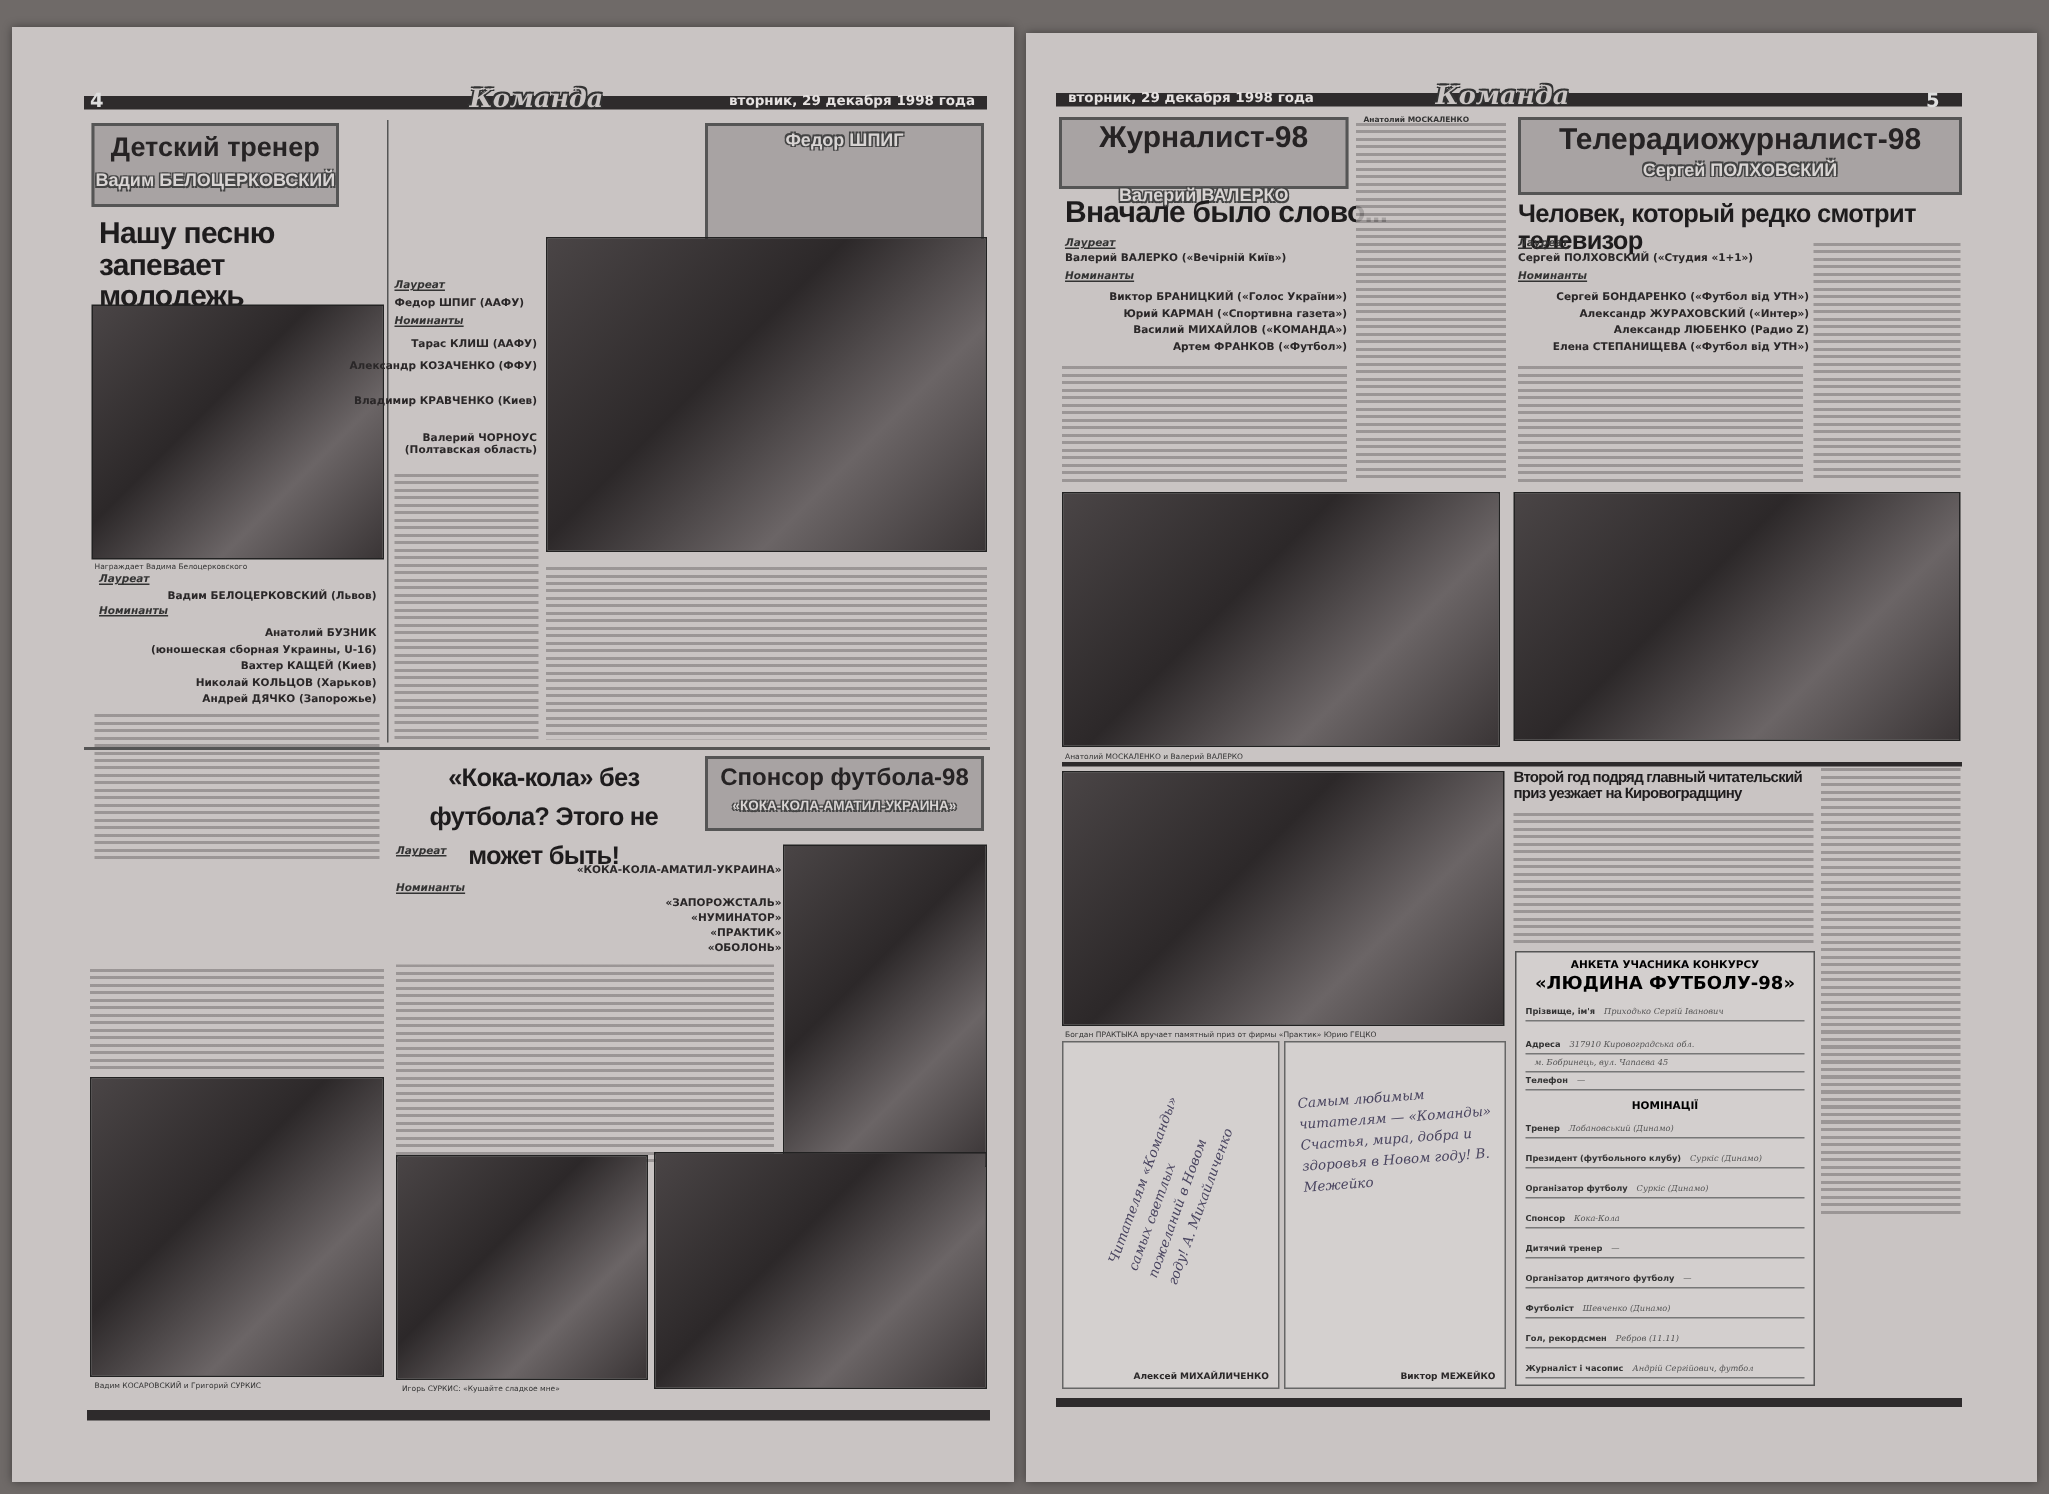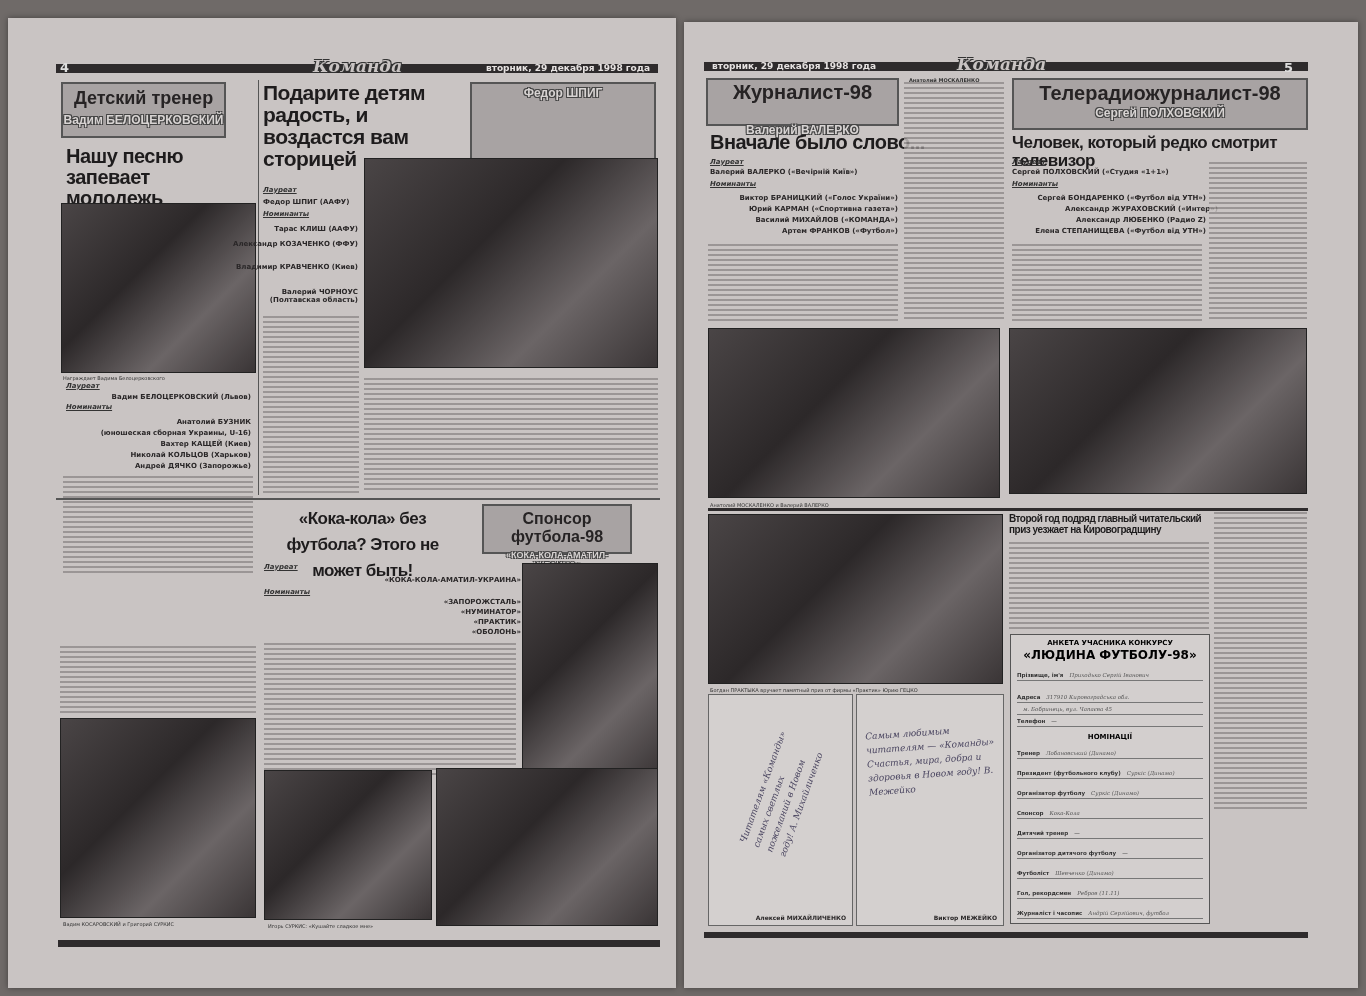--- a/index.html
+++ b/index.html
@@ -49,39 +49,38 @@
   <div class="nm" style="right:425px;top:375px">Вадим БЕЛОЦЕРКОВСКИЙ (Львов)</div>
   <div class="lab" style="left:58px;top:385px">Номинанты</div>
   <div class="nm" style="right:425px;top:400px">Анатолий БУЗНИК</div>
   <div class="nm" style="right:425px;top:411px">(юношеская сборная Украины, U-16)</div>
   <div class="nm" style="right:425px;top:422px">Вахтер КАЩЕЙ (Киев)</div>
   <div class="nm" style="right:425px;top:433px">Николай КОЛЬЦОВ (Харьков)</div>
   <div class="nm" style="right:425px;top:444px">Андрей ДЯЧКО (Запорожье)</div>
   <div class="txt" style="left:55px;top:458px;width:190px;height:100px"></div>
 
   <div class="vline" style="left:250px;top:62px;height:415px"></div>
-  <div class="head" style="left:255px;top:64px;width:200px;font-size:21px">Подарите детям радость, и воздастся вам сторицей</div>
   <div class="lab" style="left:255px;top:168px">Лауреат</div>
   <div class="nm" style="left:255px;top:180px;text-align:left">Федор ШПИГ (ААФУ)</div>
   <div class="lab" style="left:255px;top:192px">Номинанты</div>
   <div class="nm" style="right:318px;top:207px">Тарас КЛИШ (ААФУ)</div>
   <div class="nm" style="right:318px;top:222px">Александр КОЗАЧЕНКО (ФФУ)</div>
   <div class="nm" style="right:318px;top:245px">Владимир КРАВЧЕНКО (Киев)</div>
   <div class="nm" style="right:318px;top:270px;width:100px;white-space:normal">Валерий ЧОРНОУС (Полтавская область)</div>
   <div class="txt" style="left:255px;top:298px;width:96px;height:178px"></div>
 
   <div class="box" style="left:462px;top:64px;width:186px;height:90px">
     <div class="s" style="font-size:12px;margin-top:2px">Федор ШПИГ</div>
   </div>
   <div class="photo" style="left:356px;top:140px;width:294px;height:210px"></div>
   <div class="txt" style="left:356px;top:360px;width:294px;height:115px"></div>
 
   <div class="hline" style="left:48px;top:480px;width:604px;height:2px"></div>
   <div class="head" style="left:252px;top:488px;width:205px;font-size:17px;text-align:center;line-height:26px">«Кока-кола» без футбола? Этого не может быть!</div>
-  <div class="box" style="left:474px;top:486px;width:150px;height:50px">
+  <div class="box" style="left:462px;top:486px;width:186px;height:50px">
     <div class="t" style="font-size:16px;margin-top:4px">Спонсор футбола-98</div>
     <div class="s" style="font-size:9px;margin-top:4px">«КОКА-КОЛА-АМАТИЛ-УКРАИНА»</div>
   </div>
   <div class="lab" style="left:256px;top:545px">Лауреат</div>
   <div class="nm" style="right:155px;top:558px">«КОКА-КОЛА-АМАТИЛ-УКРАИНА»</div>
   <div class="lab" style="left:256px;top:570px">Номинанты</div>
   <div class="nm" style="right:155px;top:580px">«ЗАПОРОЖСТАЛЬ»</div>
   <div class="nm" style="right:155px;top:590px">«НУМИНАТОР»</div>
   <div class="nm" style="right:155px;top:600px">«ПРАКТИК»</div>
   <div class="nm" style="right:155px;top:610px">«ОБОЛОНЬ»</div>
@@ -122,21 +121,21 @@
 
   <div class="box" style="left:328px;top:56px;width:296px;height:52px">
     <div class="t" style="font-size:20px;margin-top:2px">Телерадиожурналист-98</div>
     <div class="s" style="font-size:12px;margin-top:1px">Сергей ПОЛХОВСКИЙ</div>
   </div>
   <div class="head" style="left:328px;top:112px;font-size:17px">Человек, который редко смотрит телевизор</div>
   <div class="lab" style="left:328px;top:136px">Лауреат</div>
   <div class="nm" style="left:328px;top:146px;text-align:left">Сергей ПОЛХОВСКИЙ («Студия «1+1»)</div>
   <div class="lab" style="left:328px;top:158px">Номинанты</div>
   <div class="nm" style="right:152px;top:172px">Сергей БОНДАРЕНКО («Футбол від УТН»)</div>
-  <div class="nm" style="right:140px;top:183px">Александр ЖУРАХОВСКИЙ («Интер»)</div>
+  <div class="nm" style="right:152px;top:183px">Александр ЖУРАХОВСКИЙ («Интер»)</div>
   <div class="nm" style="right:152px;top:194px">Александр ЛЮБЕНКО (Радио Z)</div>
   <div class="nm" style="right:152px;top:205px">Елена СТЕПАНИЩЕВА («Футбол від УТН»)</div>
   <div class="txt" style="left:328px;top:222px;width:190px;height:78px"></div>
   <div class="txt" style="left:525px;top:140px;width:98px;height:160px"></div>
 
   <div class="photo" style="left:24px;top:306px;width:292px;height:170px"></div>
   <div class="cap" style="left:26px;top:480px">Анатолий МОСКАЛЕНКО и Валерий ВАЛЕРКО</div>
   <div class="photo" style="left:325px;top:306px;width:298px;height:166px"></div>
   <div class="bar" style="left:24px;top:486px;width:600px;height:3px"></div>
 

